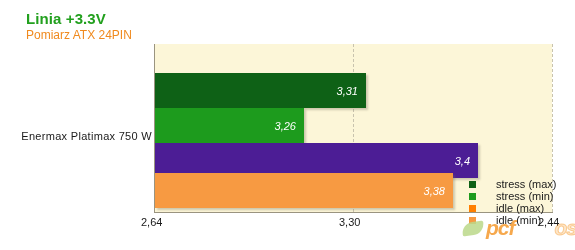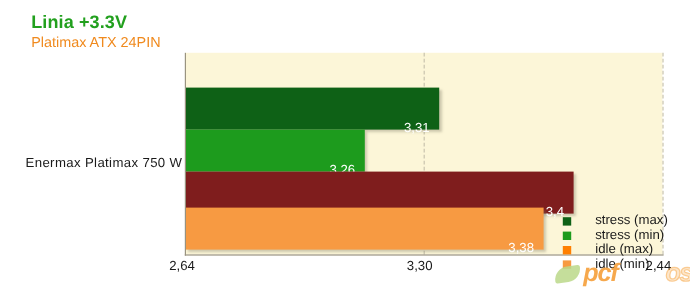--- a/index.html
+++ b/index.html
@@ -82,23 +82,23 @@
     height: 35px;
     box-sizing: border-box;
     box-shadow: 2px 2px 2px rgba(120,115,95,0.35);
   }
   .bar-label {
     position: absolute;
     right: 8px;
     top: 50%;
     transform: translateY(-50%);
     font-size: 11px;
+    font-style: italic;
     color: #ffffff;
     white-space: nowrap;
-    margin-top: 16px;
   }
   #bar-stress-max { top: 73px;  background: #0e6116; }
   #bar-stress-min { top: 108px; background: #1d9b1d; }
   #bar-idle-max   { top: 143px; background: #ff7f00; }
   #bar-idle-min   { top: 173px; background: #f79a42; }
 
   
   #category-label {
     position: absolute;
     left: 6px;
@@ -182,37 +182,37 @@
     padding-left: 40px;
     -webkit-text-stroke: 1px rgba(245,154,46,0.55);
   }
 </style>
 </head>
 <body>
 
 <div id="chart-root">
 
   <div id="chart-title">Linia +3.3V</div>
-  <div id="chart-subtitle">Platimax ATX 24PIN</div>
+  <div id="chart-subtitle">Pomiarz ATX 24PIN</div>
 
   <div id="plot-area"></div>
 
   <div class="gridline" id="gridline-mid" style="left: 353px;"></div>
   <div class="gridline" id="gridline-right" style="left: 552px;"></div>
 
   <div class="axis-line-y"></div>
   <div class="axis-line-x"></div>
 
   <div class="bar" id="bar-stress-max" style="width: 211px; left: 155px; background: rgb(14, 97, 22);">
     <span class="bar-label">3,31</span>
   </div>
   <div class="bar" id="bar-stress-min" style="width: 149px; left: 155px; background: rgb(29, 155, 29);">
     <span class="bar-label">3,26</span>
   </div>
-  <div class="bar" id="bar-idle-max" style="width: 323px; left: 155px; background: #7f1d1d;">
+  <div class="bar" id="bar-idle-max" style="width: 323px; left: 155px; background: #4c1d95;">
     <span class="bar-label">3,4</span>
   </div>
   <div class="bar" id="bar-idle-min" style="width: 298px; left: 155px; background: rgb(247, 154, 66);">
     <span class="bar-label">3,38</span>
   </div>
 
   <div id="category-label">Enermax Platimax 750 W</div>
 
   <div class="xtick" id="xtick-0">2,64</div>
   <div class="xtick" id="xtick-1">3,30</div>

